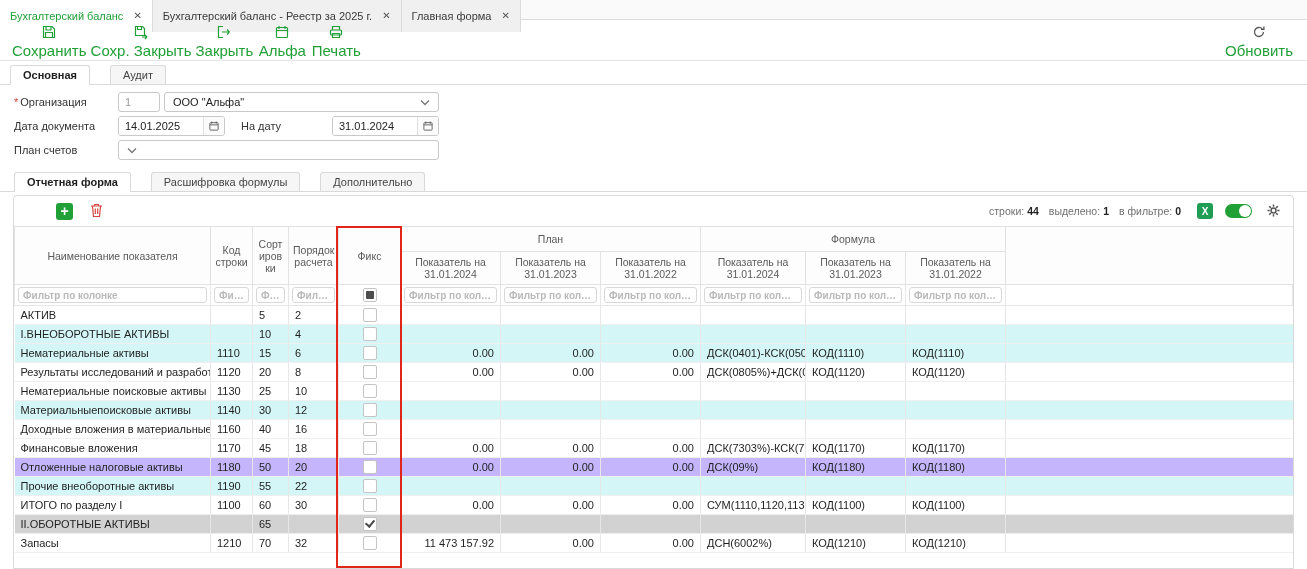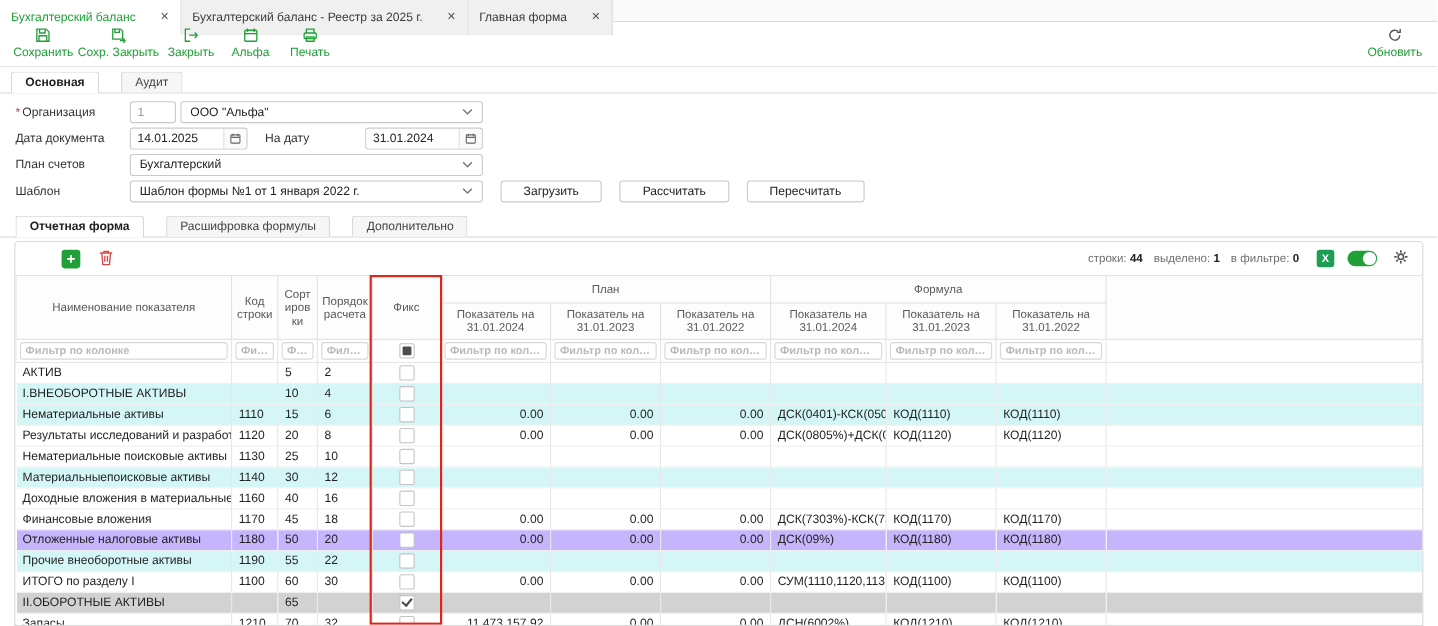--- a/index.html
+++ b/index.html
@@ -2,31 +2,31 @@
 <html><head>
 <meta charset="utf-8">
 <style>
   html,body{margin:0;padding:0;background:#fff;}
   .page{width:1307px;height:569px;position:relative;overflow:hidden;background:#fff;
         font-family:"Liberation Sans","DejaVu Sans",sans-serif;font-size:11px;color:#222;
         display:flex;flex-direction:column;}
 
   
   .wintabs{display:flex;height:19px;background:#fafafa;border-bottom:1px solid #dcdcdc;flex-shrink:0;}
-  .wintab{display:flex;align-items:center;gap:22px;padding:16px 10px;font-size:11px;background:#f0f0f0;
+  .wintab{display:flex;align-items:center;gap:10px;padding:16px 10px;font-size:11px;background:#f0f0f0;
           border-right:1px solid #dcdcdc;cursor:pointer;color:#3a3a3a;white-space:nowrap;justify-content:flex-end;}
   .wintab.active{background:#fff;color:#21a038;}
   .wintab .x{color:#555;font-size:10px;line-height:1;}
 
   
   .toolbar{display:flex;align-items:flex-start;padding:4px 14px 2px 12px;border-bottom:1px solid #e4e4e4;
            height:41px;box-sizing:border-box;flex-shrink:0;}
   .tbtn{display:flex;flex-direction:column;align-items:center;gap:2px;min-width:50px;margin-right:4px;cursor:pointer;}
   .tbtn svg{width:16px;height:16px;display:block;}
-  .tbtn .lbl{font-size:11px;color:#21a038;white-space:nowrap;}
+  .tbtn .lbl{font-size:15px;color:#21a038;white-space:nowrap;}
   .tbtn-right{margin-left:auto;margin-right:0;}
 
   
   .tabstrip{display:flex;gap:20px;padding:4px 10px 0 10px;border-bottom:1px solid #d9d9d9;flex-shrink:0;align-items:flex-end;}
   .tab{border:1px solid #d9d9d9;border-bottom:none;border-radius:3px 3px 0 0;padding:3px 12px;
        font-size:11px;background:#f6f6f6;color:#444;cursor:pointer;white-space:nowrap;}
   .tab.active{background:#fff;font-weight:bold;color:#1e1e1e;margin-bottom:-1px;padding-bottom:4px;}
   .tabstrip2{padding-left:14px;}
 
   
@@ -220,44 +220,27 @@
                 <path d="M5 2v3M11 2v3M2.5 6.5h11"></path>
               </svg>
           </span>
         </div>
       </div>
     </div>
     <div class="frow">
       <div class="flabel">План счетов</div>
       <div class="ffields">
         <div class="selectbox">
-          <span class="txt">Бухгалтерский</span>
           <span>
             <svg width="10" height="7" viewBox="0 0 10 7" fill="none" stroke="#777" stroke-width="1.3">
                 <path d="M1 1.5l4 4 4-4"></path>
               </svg>
           </span>
         </div>
       </div>
-    </div>
-    <div class="frow">
-      <div class="flabel">Шаблон</div>
-      <div class="ffields">
-        <div class="selectbox">
-          <span class="txt">Шаблон формы №1 от 1 января 2022 г.</span>
-          <span>
-            <svg width="10" height="7" viewBox="0 0 10 7" fill="none" stroke="#777" stroke-width="1.3">
-                <path d="M1 1.5l4 4 4-4"></path>
-              </svg>
-          </span>
-        </div>
-      </div>
-      <button class="formbtn">Загрузить</button>
-      <button class="formbtn">Рассчитать</button>
-      <button class="formbtn">Пересчитать</button>
     </div>
   </div>
 
   <div class="tabstrip tabstrip2">
     <div class="tab active">Отчетная форма</div>
     <div class="tab">Расшифровка формулы</div>
     <div class="tab">Дополнительно</div>
   </div>
 
   <div class="grid-panel">

